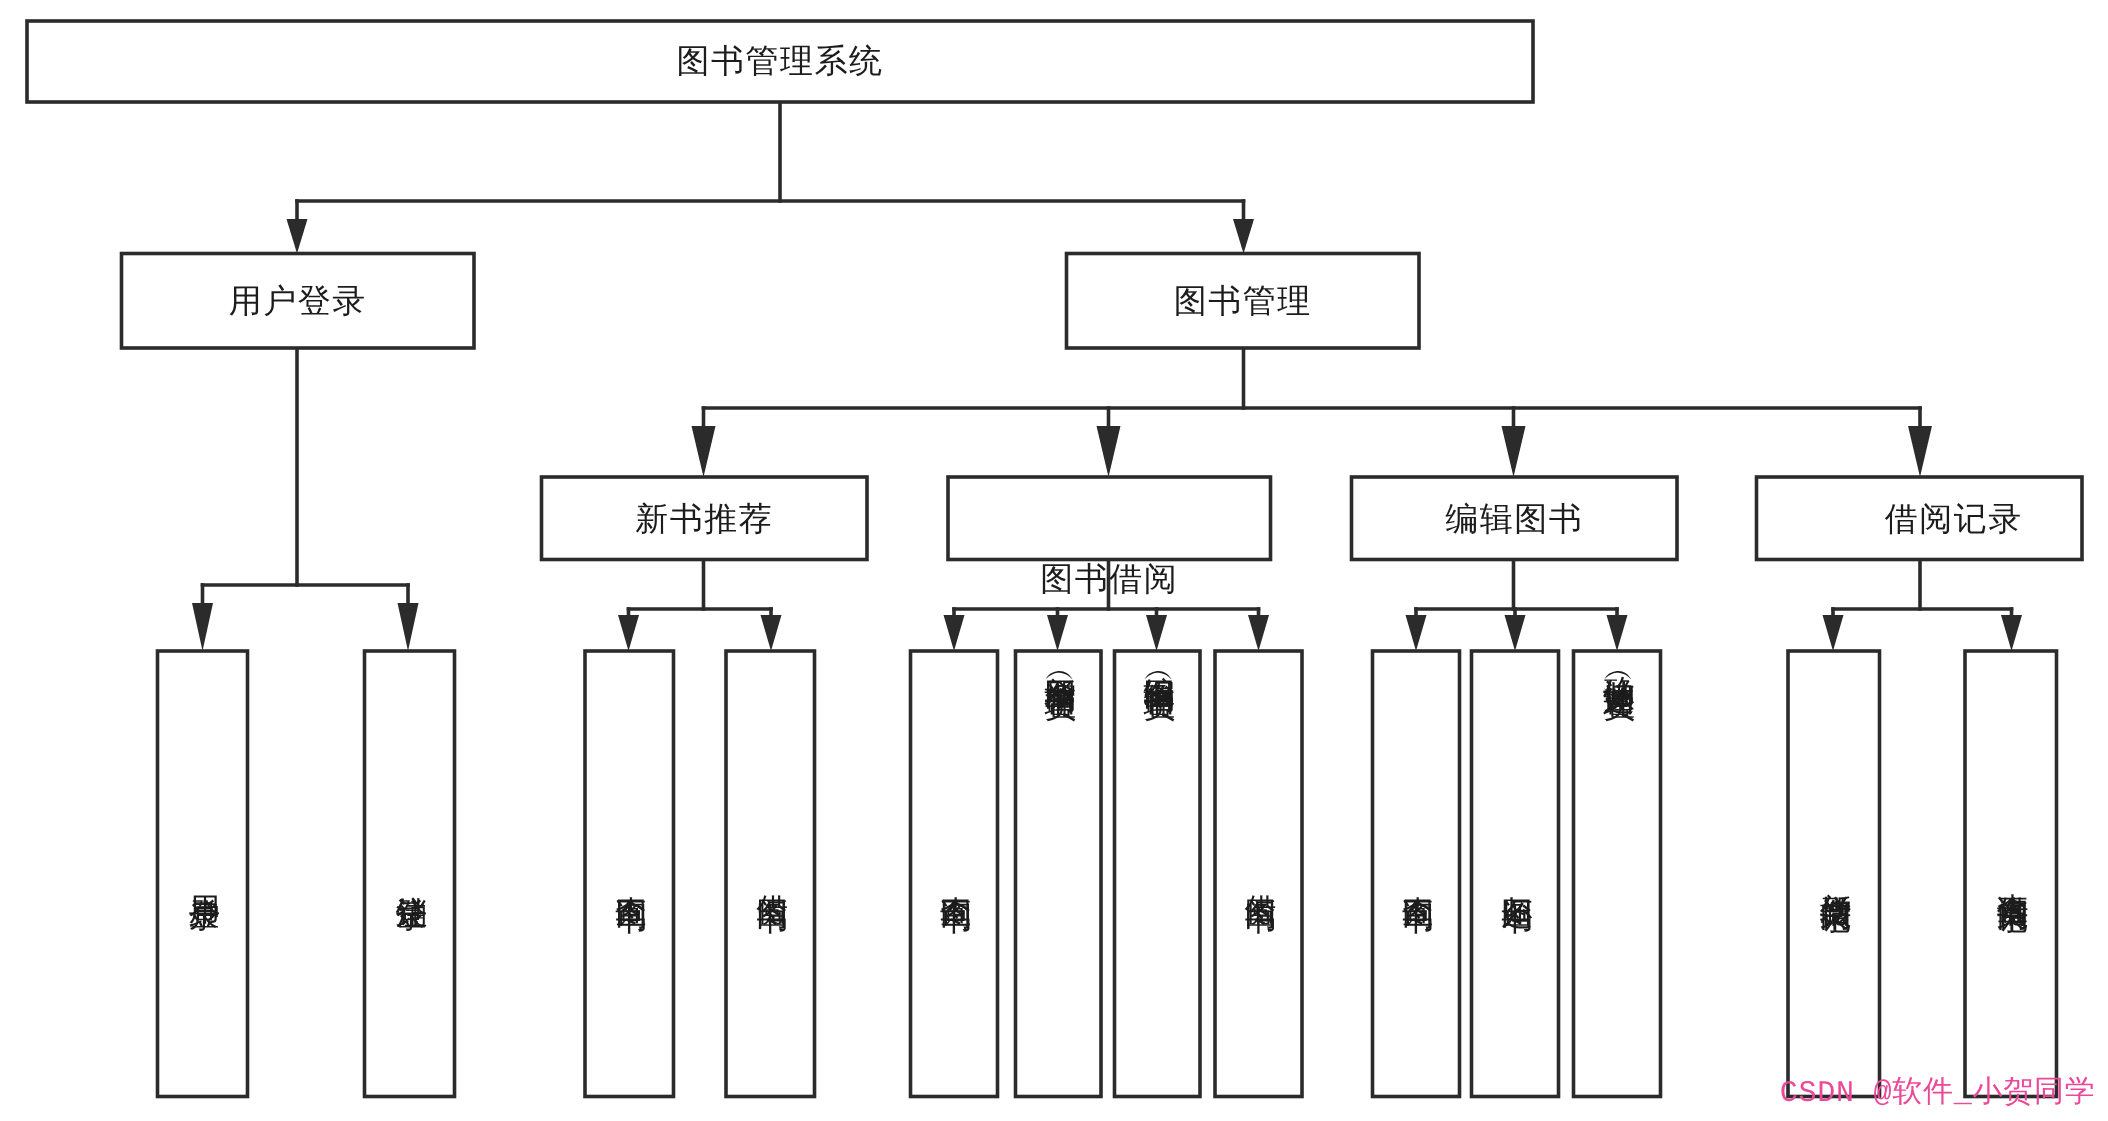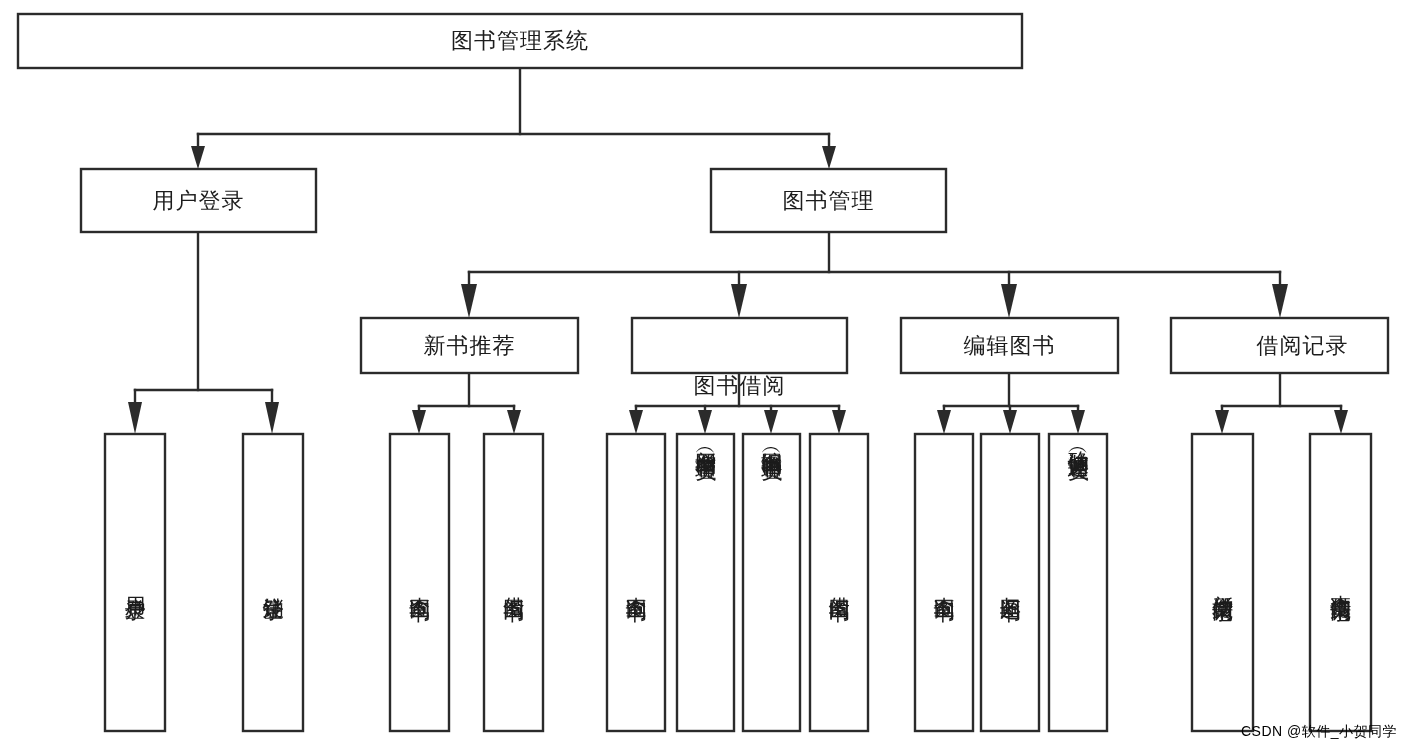--- a/index.html
+++ b/index.html
@@ -70,23 +70,23 @@
     font-family: "Liberation Sans", "DejaVu Sans", sans-serif;
     font-size: 22px;
     color: #1c1c1c;
     letter-spacing: 1px;
     white-space: nowrap;
   }
   .watermark {
     position: absolute;
     right: 8px;
     bottom: 6px;
-    font-family: Liberation Sans, sans-serif;
-    font-size: 14px;
-    color: #000000;
+    font-family: Liberation Mono, monospace;
+    font-size: 20px;
+    color: #ec4899;
     letter-spacing: 0.5px;
     white-space: nowrap;
     pointer-events: none;
   }
 </style>
 </head>
 <body>
 
 <div id="diagram-root">
 

